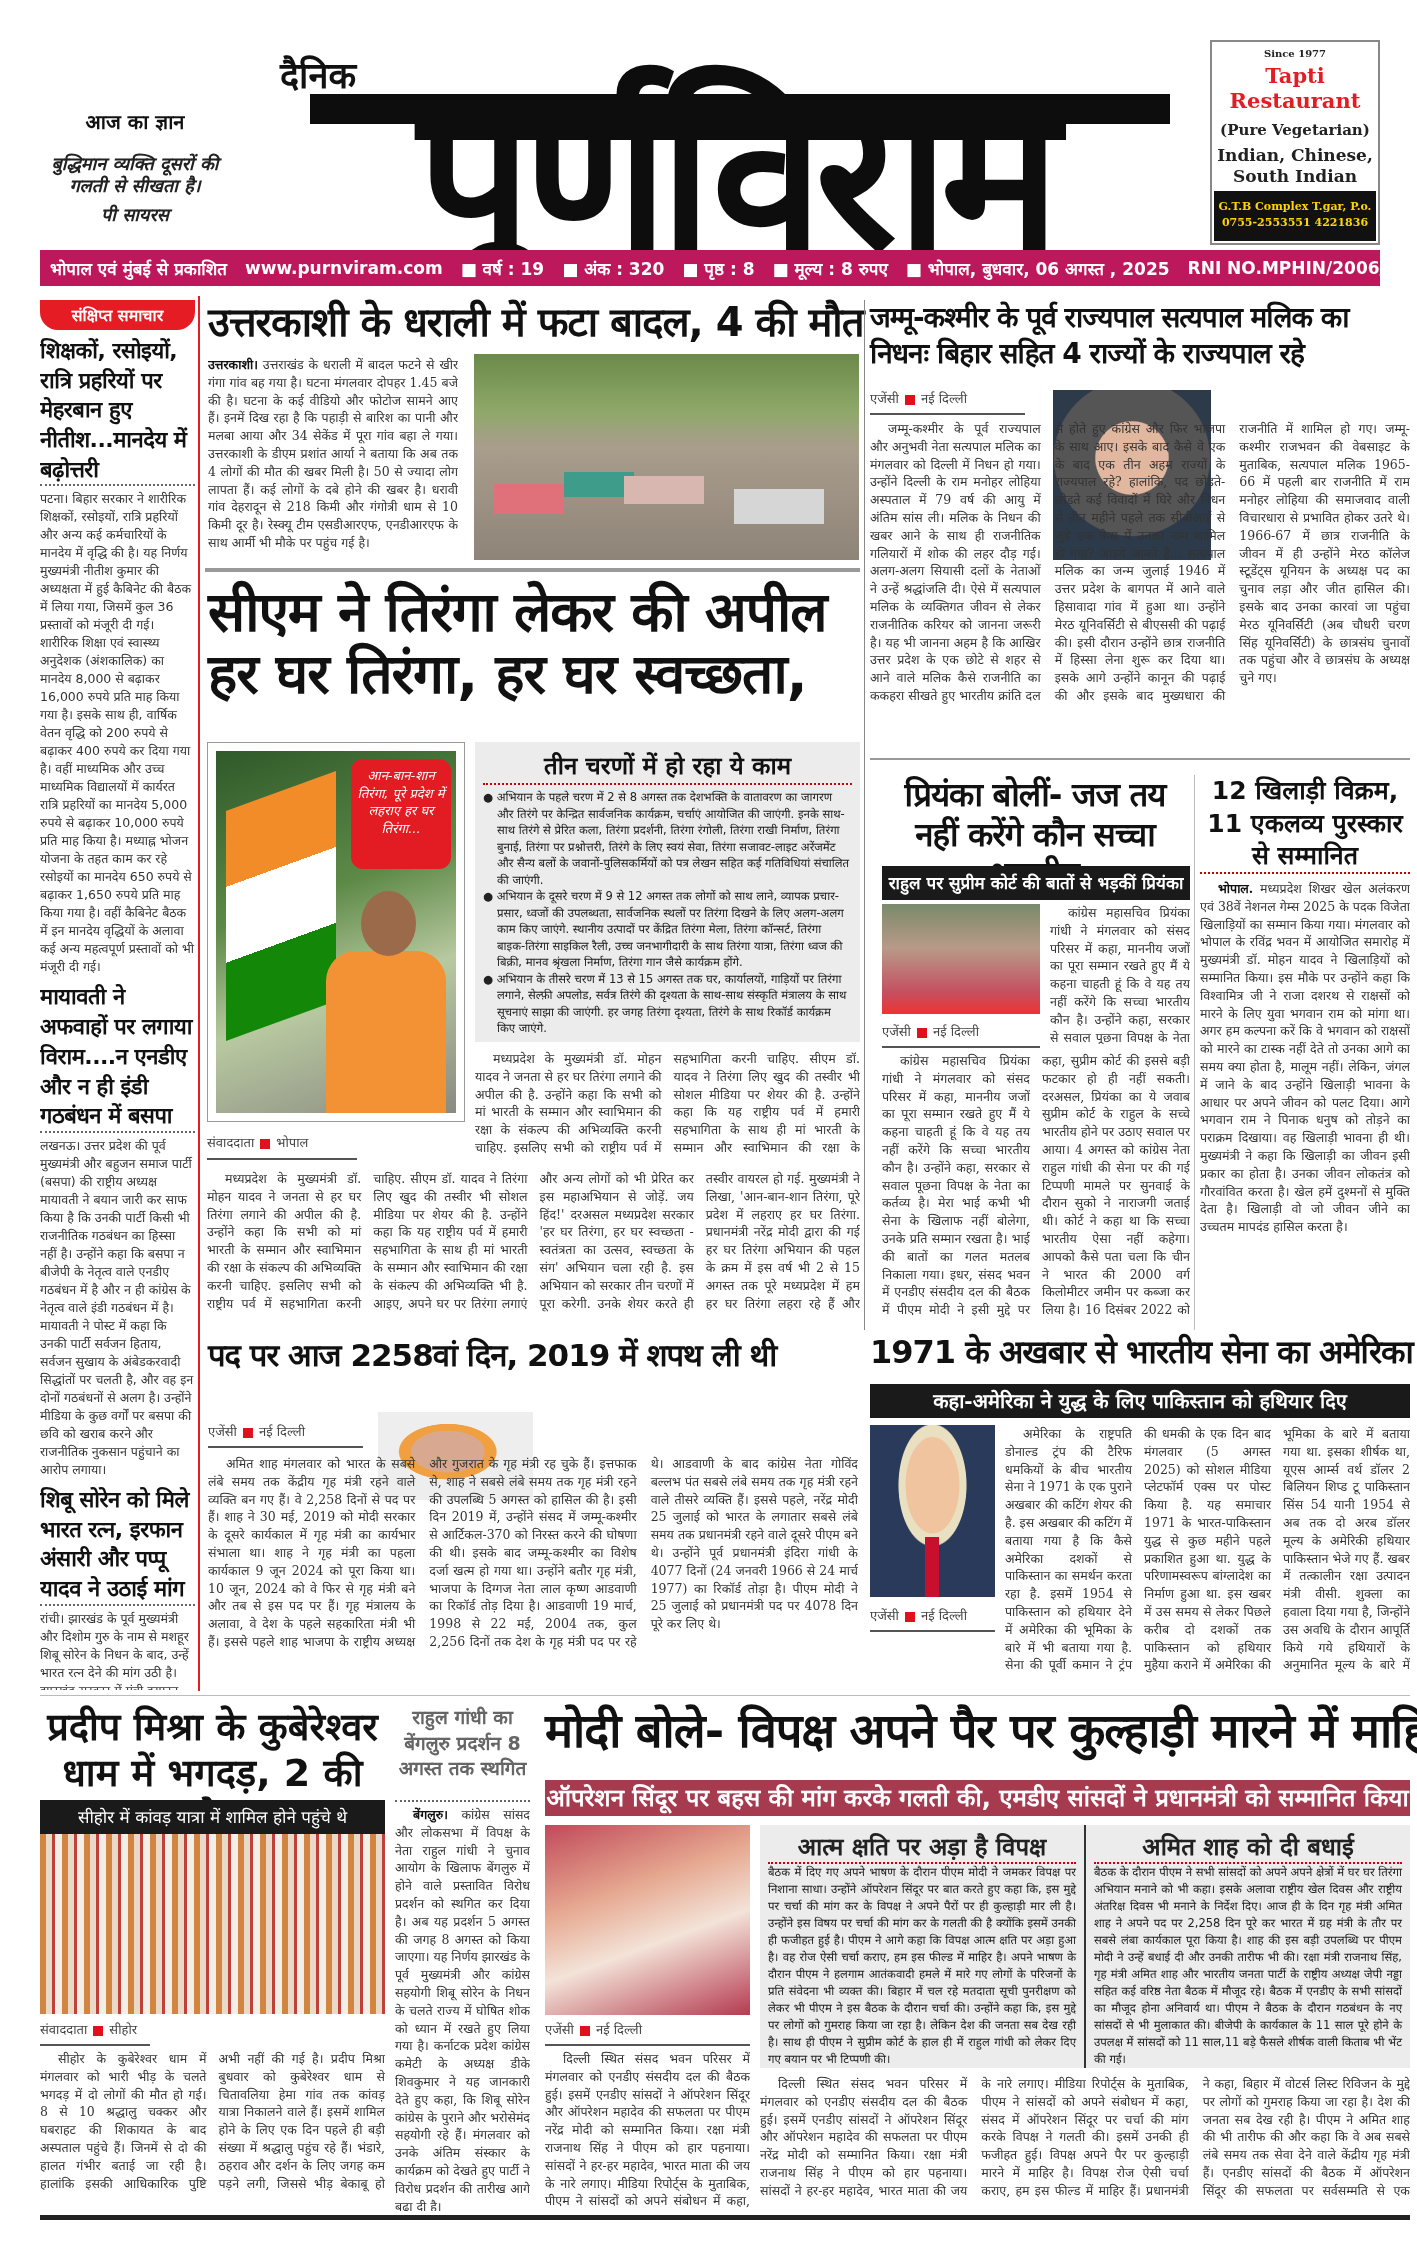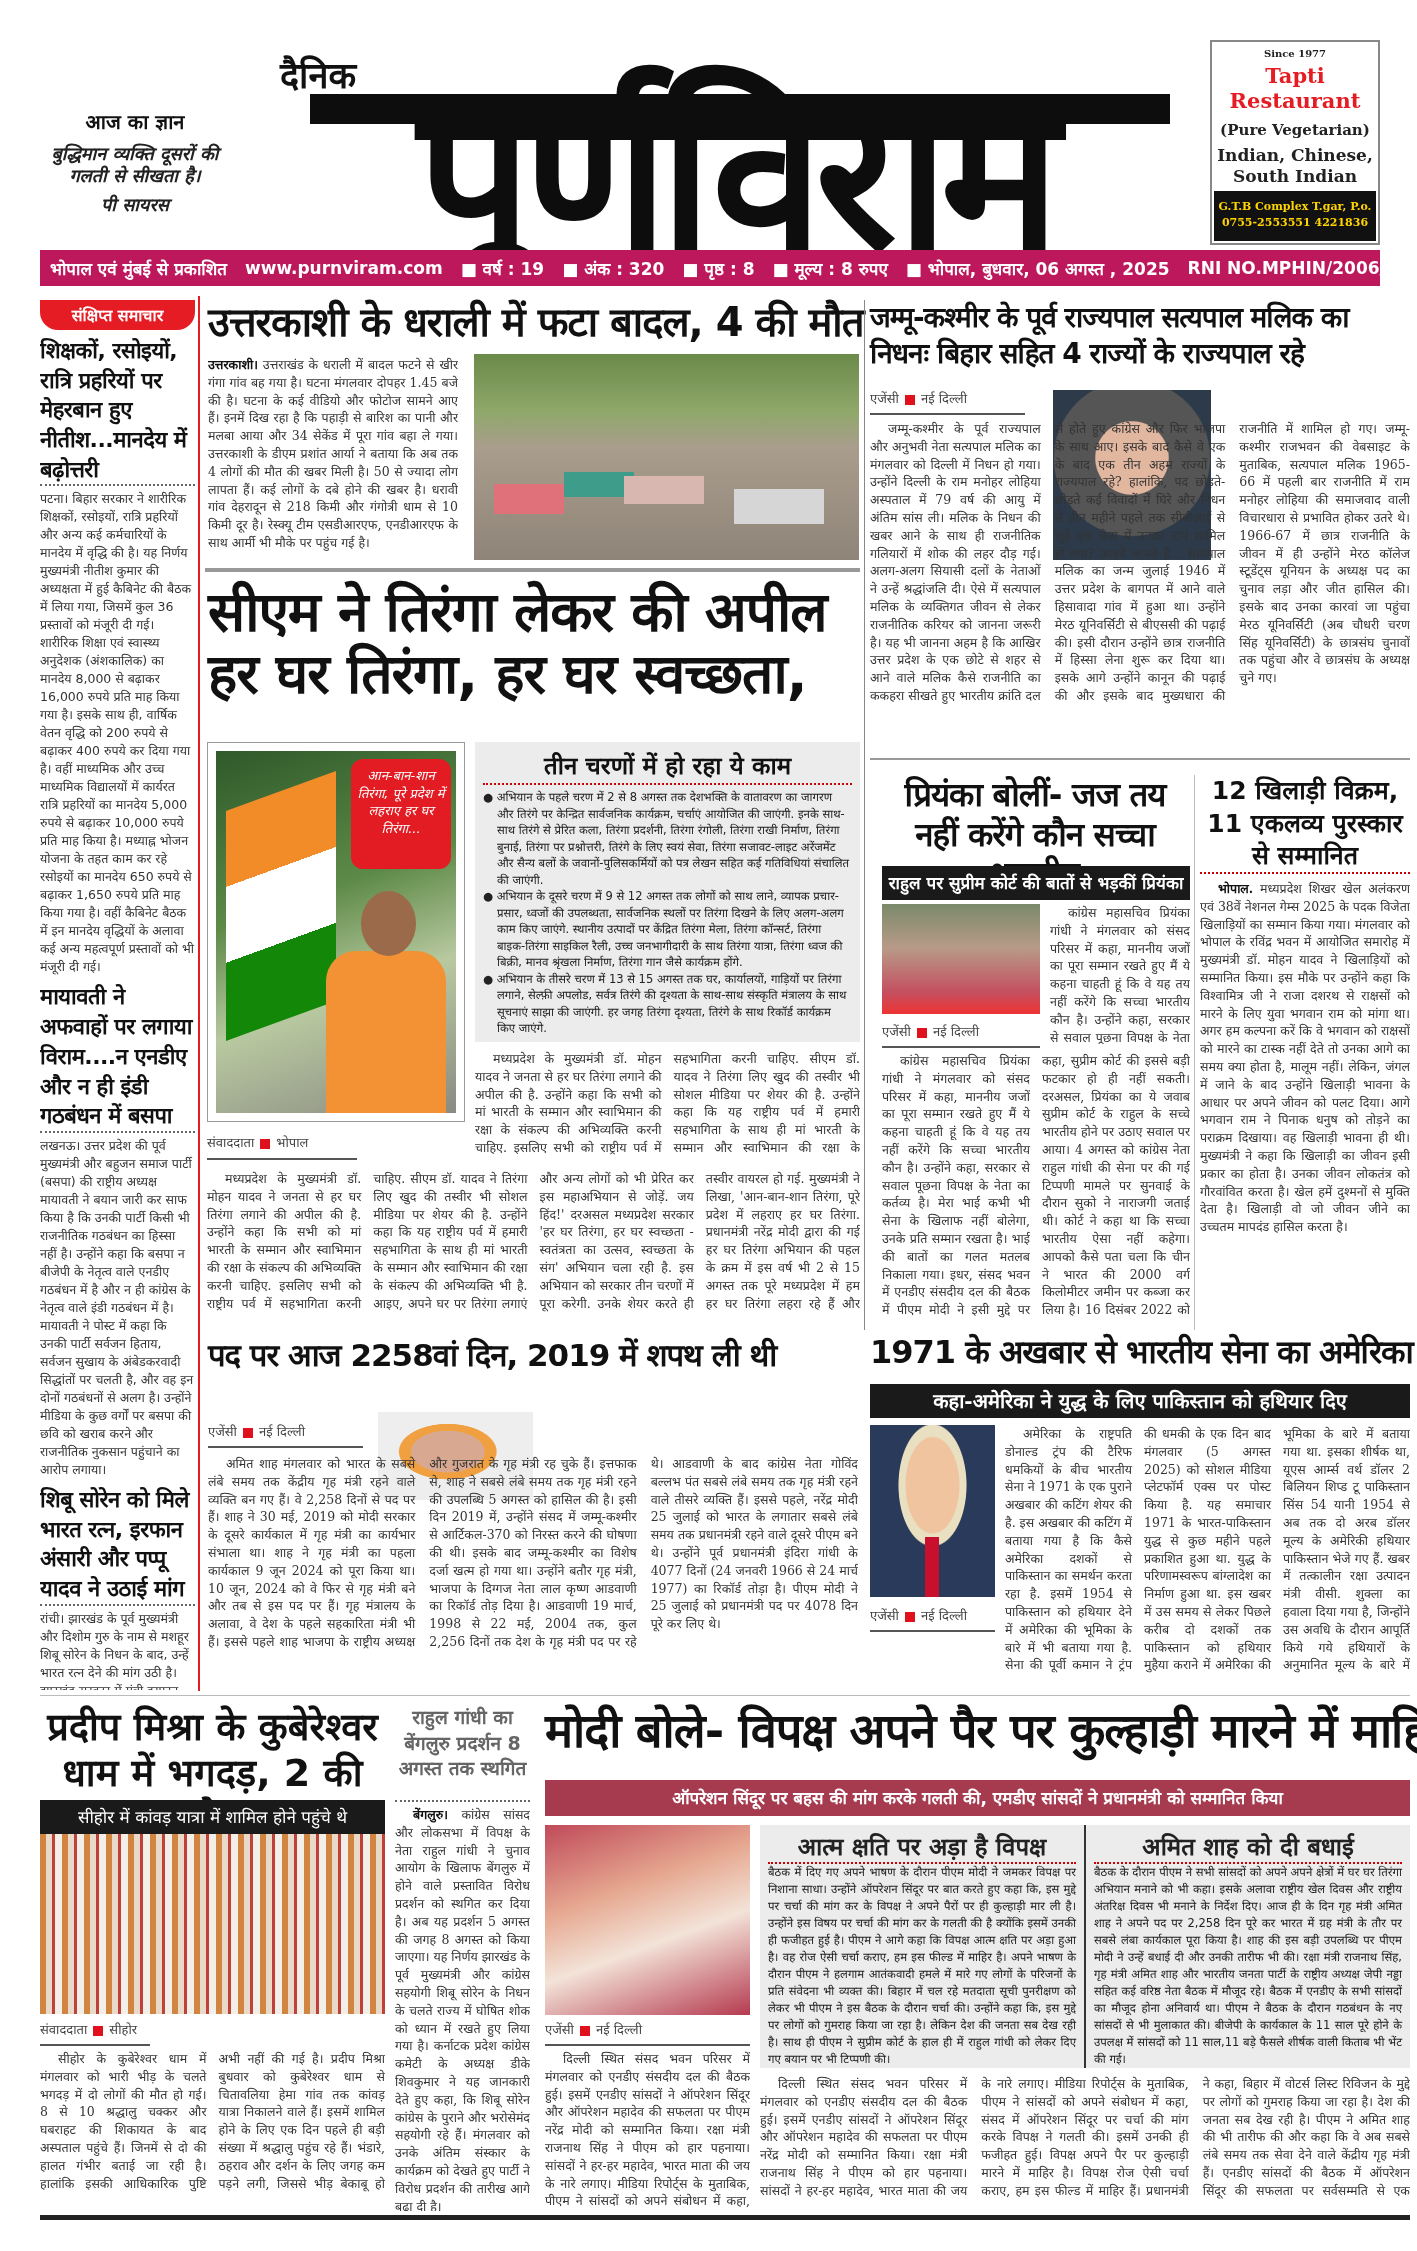--- a/index.html
+++ b/index.html
@@ -25,21 +25,21 @@
 .darkbar{background:#1a1a1a;color:#fff;font-weight:bold;text-align:center}
 .maroonbar{background:#a63a4f;color:#fff;font-weight:bold;text-align:center}
 .graybox{background:#ececec}
 .boxtxt{font-family:"DejaVu Sans",sans-serif;font-size:12.5px;line-height:18px;color:#222}
 </style>
 </head>
 <body>
 
 <div class="abs" style="left:40px;top:108px;width:190px;text-align:center">
   <div style="font-weight:bold;font-size:20px;color:#111">आज का ज्ञान</div>
-  <div style="font-weight:bold;font-size:18px;color:#222;font-style:italic;line-height:1.2;margin-top:8px">बुद्धिमान व्यक्ति दूसरों की गलती से सीखता है।</div>
+  <div style="font-weight:bold;font-size:18px;color:#222;font-style:italic;line-height:1.2;margin-top:18px">बुद्धिमान व्यक्ति दूसरों की गलती से सीखता है।</div>
   <div style="font-weight:bold;font-size:18px;color:#222;font-style:italic;margin-top:6px">पी सायरस</div>
 </div>
 
 <div class="abs" style="left:280px;top:50px;font-size:36px;font-weight:bold;color:#111">दैनिक</div>
 <div class="abs logo" style="left:300px;top:42px;width:870px;height:210px;text-align:center;overflow:hidden">
   <div style="position:absolute;left:10px;right:0;top:52px;height:30px;background:#0d0d0d"></div>
   <span style="position:relative;top:36px">पूर्णविराम</span>
 </div>
 
 <div class="abs ad" style="left:1210px;top:40px;width:170px;height:205px">
@@ -198,21 +198,21 @@
   <p>सीहोर के कुबेरेश्वर धाम में मंगलवार को भारी भीड़ के चलते भगदड़ में दो लोगों की मौत हो गई। 8 से 10 श्रद्धालु चक्कर और घबराहट की शिकायत के बाद अस्पताल पहुंचे हैं। जिनमें से दो की हालत गंभीर बताई जा रही है। हालांकि इसकी आधिकारिक पुष्टि अभी नहीं की गई है। प्रदीप मिश्रा बुधवार को कुबेरेश्वर धाम से चितावलिया हेमा गांव तक कांवड़ यात्रा निकालने वाले हैं। इसमें शामिल होने के लिए एक दिन पहले ही बड़ी संख्या में श्रद्धालु पहुंच रहे हैं। भंडारे, ठहराव और दर्शन के लिए जगह कम पड़ने लगी, जिससे भीड़ बेकाबू हो गई। कई स्थानों पर अफरातफरी का माहौल बन गया।</p>
 </div>
 
 <div class="abs" style="left:395px;top:1705px;width:135px;text-align:center;font-size:19px;line-height:1.35;font-weight:bold;color:#666">राहुल गांधी का बेंगलुरु प्रदर्शन 8 अगस्त तक स्थगित</div>
 <div class="abs dots" style="left:395px;top:1800px;width:135px"></div>
 <div class="abs body" style="left:395px;top:1806px;width:135px;height:405px;overflow:hidden">
   <p><b>बेंगलुरु।</b> <span>कांग्रेस सांसद और लोकसभा में विपक्ष के नेता राहुल गांधी ने चुनाव आयोग के खिलाफ बेंगलुरु में होने वाले प्रस्तावित विरोध प्रदर्शन को स्थगित कर दिया है। अब यह प्रदर्शन 5 अगस्त की जगह 8 अगस्त को किया जाएगा। यह निर्णय झारखंड के पूर्व मुख्यमंत्री और कांग्रेस सहयोगी शिबू सोरेन के निधन के चलते राज्य में घोषित शोक को ध्यान में रखते हुए लिया गया है। कर्नाटक प्रदेश कांग्रेस कमेटी के अध्यक्ष डीके शिवकुमार ने यह जानकारी देते हुए कहा, कि शिबू सोरेन कांग्रेस के पुराने और भरोसेमंद सहयोगी रहे हैं। मंगलवार को उनके अंतिम संस्कार के कार्यक्रम को देखते हुए पार्टी ने विरोध प्रदर्शन की तारीख आगे बढ़ा दी है।</span></p>
 </div>
 
 <div class="abs hd" style="left:545px;top:1705px;width:865px;font-size:47px;white-space:nowrap">मोदी बोले- विपक्ष अपने पैर पर कुल्हाड़ी मारने में माहिर</div>
-<div class="abs maroonbar" style="left:545px;top:1780px;width:865px;height:36px;font-size:17px;line-height:36px">ऑपरेशन सिंदूर पर बहस की मांग करके गलती की, एमडीए सांसदों ने प्रधानमंत्री को सम्मानित किया</div>
+<div class="abs maroonbar" style="left:545px;top:1780px;width:865px;height:36px;font-size:24px;line-height:36px">ऑपरेशन सिंदूर पर बहस की मांग करके गलती की, एमडीए सांसदों ने प्रधानमंत्री को सम्मानित किया</div>
 <div class="abs photo" style="left:545px;top:1825px;width:205px;height:190px;background:linear-gradient(160deg,#c04a5a 0%,#e6a890 35%,#f3e3d8 60%,#b53a50 100%)"></div>
 <div class="abs" style="left:545px;top:2016px;width:205px">
   <div class="byline"><span>एजेंसी</span><span class="sq"></span><span>नई दिल्ली</span></div>
 </div>
 <div class="abs body" style="left:545px;top:2050px;width:205px;height:160px;overflow:hidden">
   <p>दिल्ली स्थित संसद भवन परिसर में मंगलवार को एनडीए संसदीय दल की बैठक हुई। इसमें एनडीए सांसदों ने ऑपरेशन सिंदूर और ऑपरेशन महादेव की सफलता पर पीएम नरेंद्र मोदी को सम्मानित किया। रक्षा मंत्री राजनाथ सिंह ने पीएम को हार पहनाया। सांसदों ने हर-हर महादेव, भारत माता की जय के नारे लगाए। मीडिया रिपोर्ट्स के मुताबिक, पीएम ने सांसदों को अपने संबोधन में कहा, संसद में ऑपरेशन सिंदूर पर चर्चा की मांग करके विपक्ष ने गलती की। इसमें उनकी ही फजीहत हुई। विपक्ष अपने पैर पर कुल्हाड़ी मारने में माहिर है। विपक्ष रोज ऐसी चर्चा कराए, हम इस फील्ड में माहिर हैं। प्रधानमंत्री ने कहा, बिहार में वोटर्स लिस्ट रिविजन के मुद्दे पर लोगों को गुमराह किया जा रहा है। देश की जनता सब देख रही है। पीएम ने अमित शाह की भी तारीफ की और कहा कि वे अब सबसे लंबे समय तक सेवा देने वाले केंद्रीय गृह मंत्री हैं। एनडीए सांसदों की बैठक में ऑपरेशन सिंदूर की सफलता पर सर्वसम्मति से एक प्रस्ताव भी पास किया गया। इसमें कहा गया कि सैन्य शक्ति और मजबूत नेतृत्व के जरिए इंसाफ हुआ। भारत आतंकवाद को न तो भूलता है और न ही कभी माफ करता है।</p>
 </div>
 <div class="abs graybox" style="left:760px;top:1825px;width:650px;height:243px;display:flex">
   <div style="flex:1;padding:4px 8px;border-right:2px solid #333">
     <div style="font-size:24px;font-weight:bold;text-align:center;border-bottom:2px dotted #c00">आत्म क्षति पर अड़ा है विपक्ष</div>

